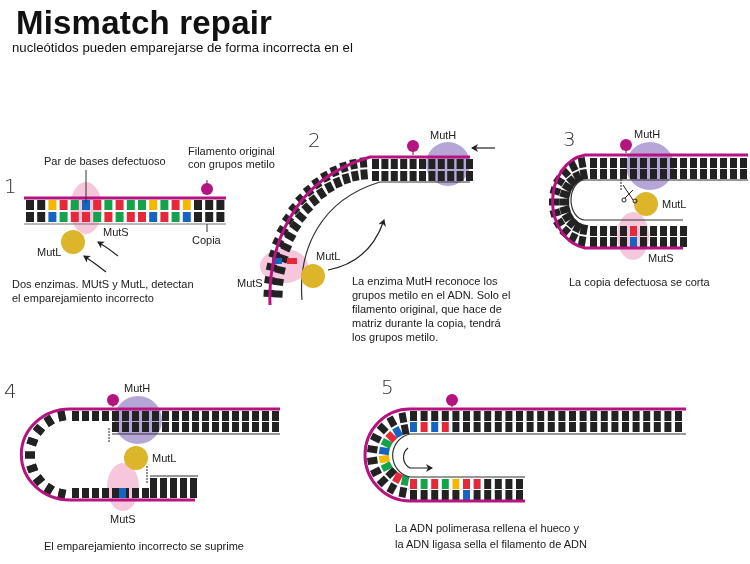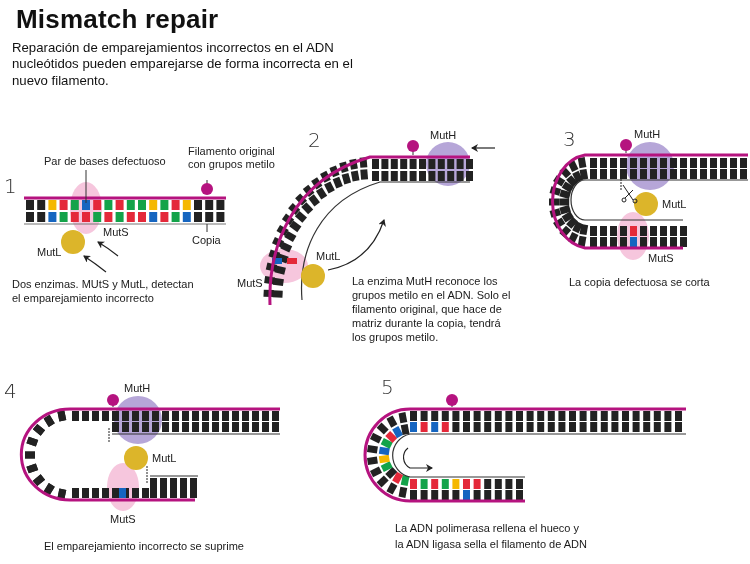--- a/index.html
+++ b/index.html
@@ -1,32 +1,30 @@
 <!DOCTYPE html>
 <html><head>
 <meta charset="utf-8">
 <style>
   html,body{margin:0;padding:0;background:#ffffff;}
   body{width:750px;height:564px;position:relative;overflow:hidden;font-family:"Liberation Sans",sans-serif;color:#1a1a1a;}
-  .title{position:absolute;left:16px;top:4px;font-size:26px;font-weight:bold;color:#111;letter-spacing:0.2px;}
+  .title{position:absolute;left:16px;top:4px;font-size:33px;font-weight:bold;color:#111;letter-spacing:0.2px;}
   .intro{position:absolute;left:12px;top:40px;width:400px;font-size:13.2px;line-height:16.3px;color:#111;}
   .intro div{white-space:nowrap;}
   svg#diagram{position:absolute;left:0;top:0;}
   .lbl{font-family:"Liberation Sans",sans-serif;font-size:11px;fill:#222;}
   .cap{font-family:"Liberation Sans",sans-serif;font-size:11px;fill:#1a1a1a;}
   .num{font-family:"DejaVu Sans",sans-serif;font-size:20px;fill:#333;font-weight:300;}
 </style>
 </head>
 <body>
 
 <div class="title">Mismatch repair</div>
 <div class="intro">
-  <div>Reparación de emparejamientos incorrectos en el ADN</div>
   <div>nucleótidos pueden emparejarse de forma incorrecta en el</div>
-  <div>nuevo filamento.</div>
 </div>
 
 <svg id="diagram" width="750" height="564" viewBox="0 0 750 564" xmlns="http://www.w3.org/2000/svg">
   <defs>
     <marker id="arrowhead" markerWidth="8" markerHeight="8" refX="6" refY="4" orient="auto" markerUnits="userSpaceOnUse">
       <path d="M0,0 L7,4 L0,8 L2,4 Z" fill="#222"></path>
     </marker>
   </defs>
 
   <g id="step1">

